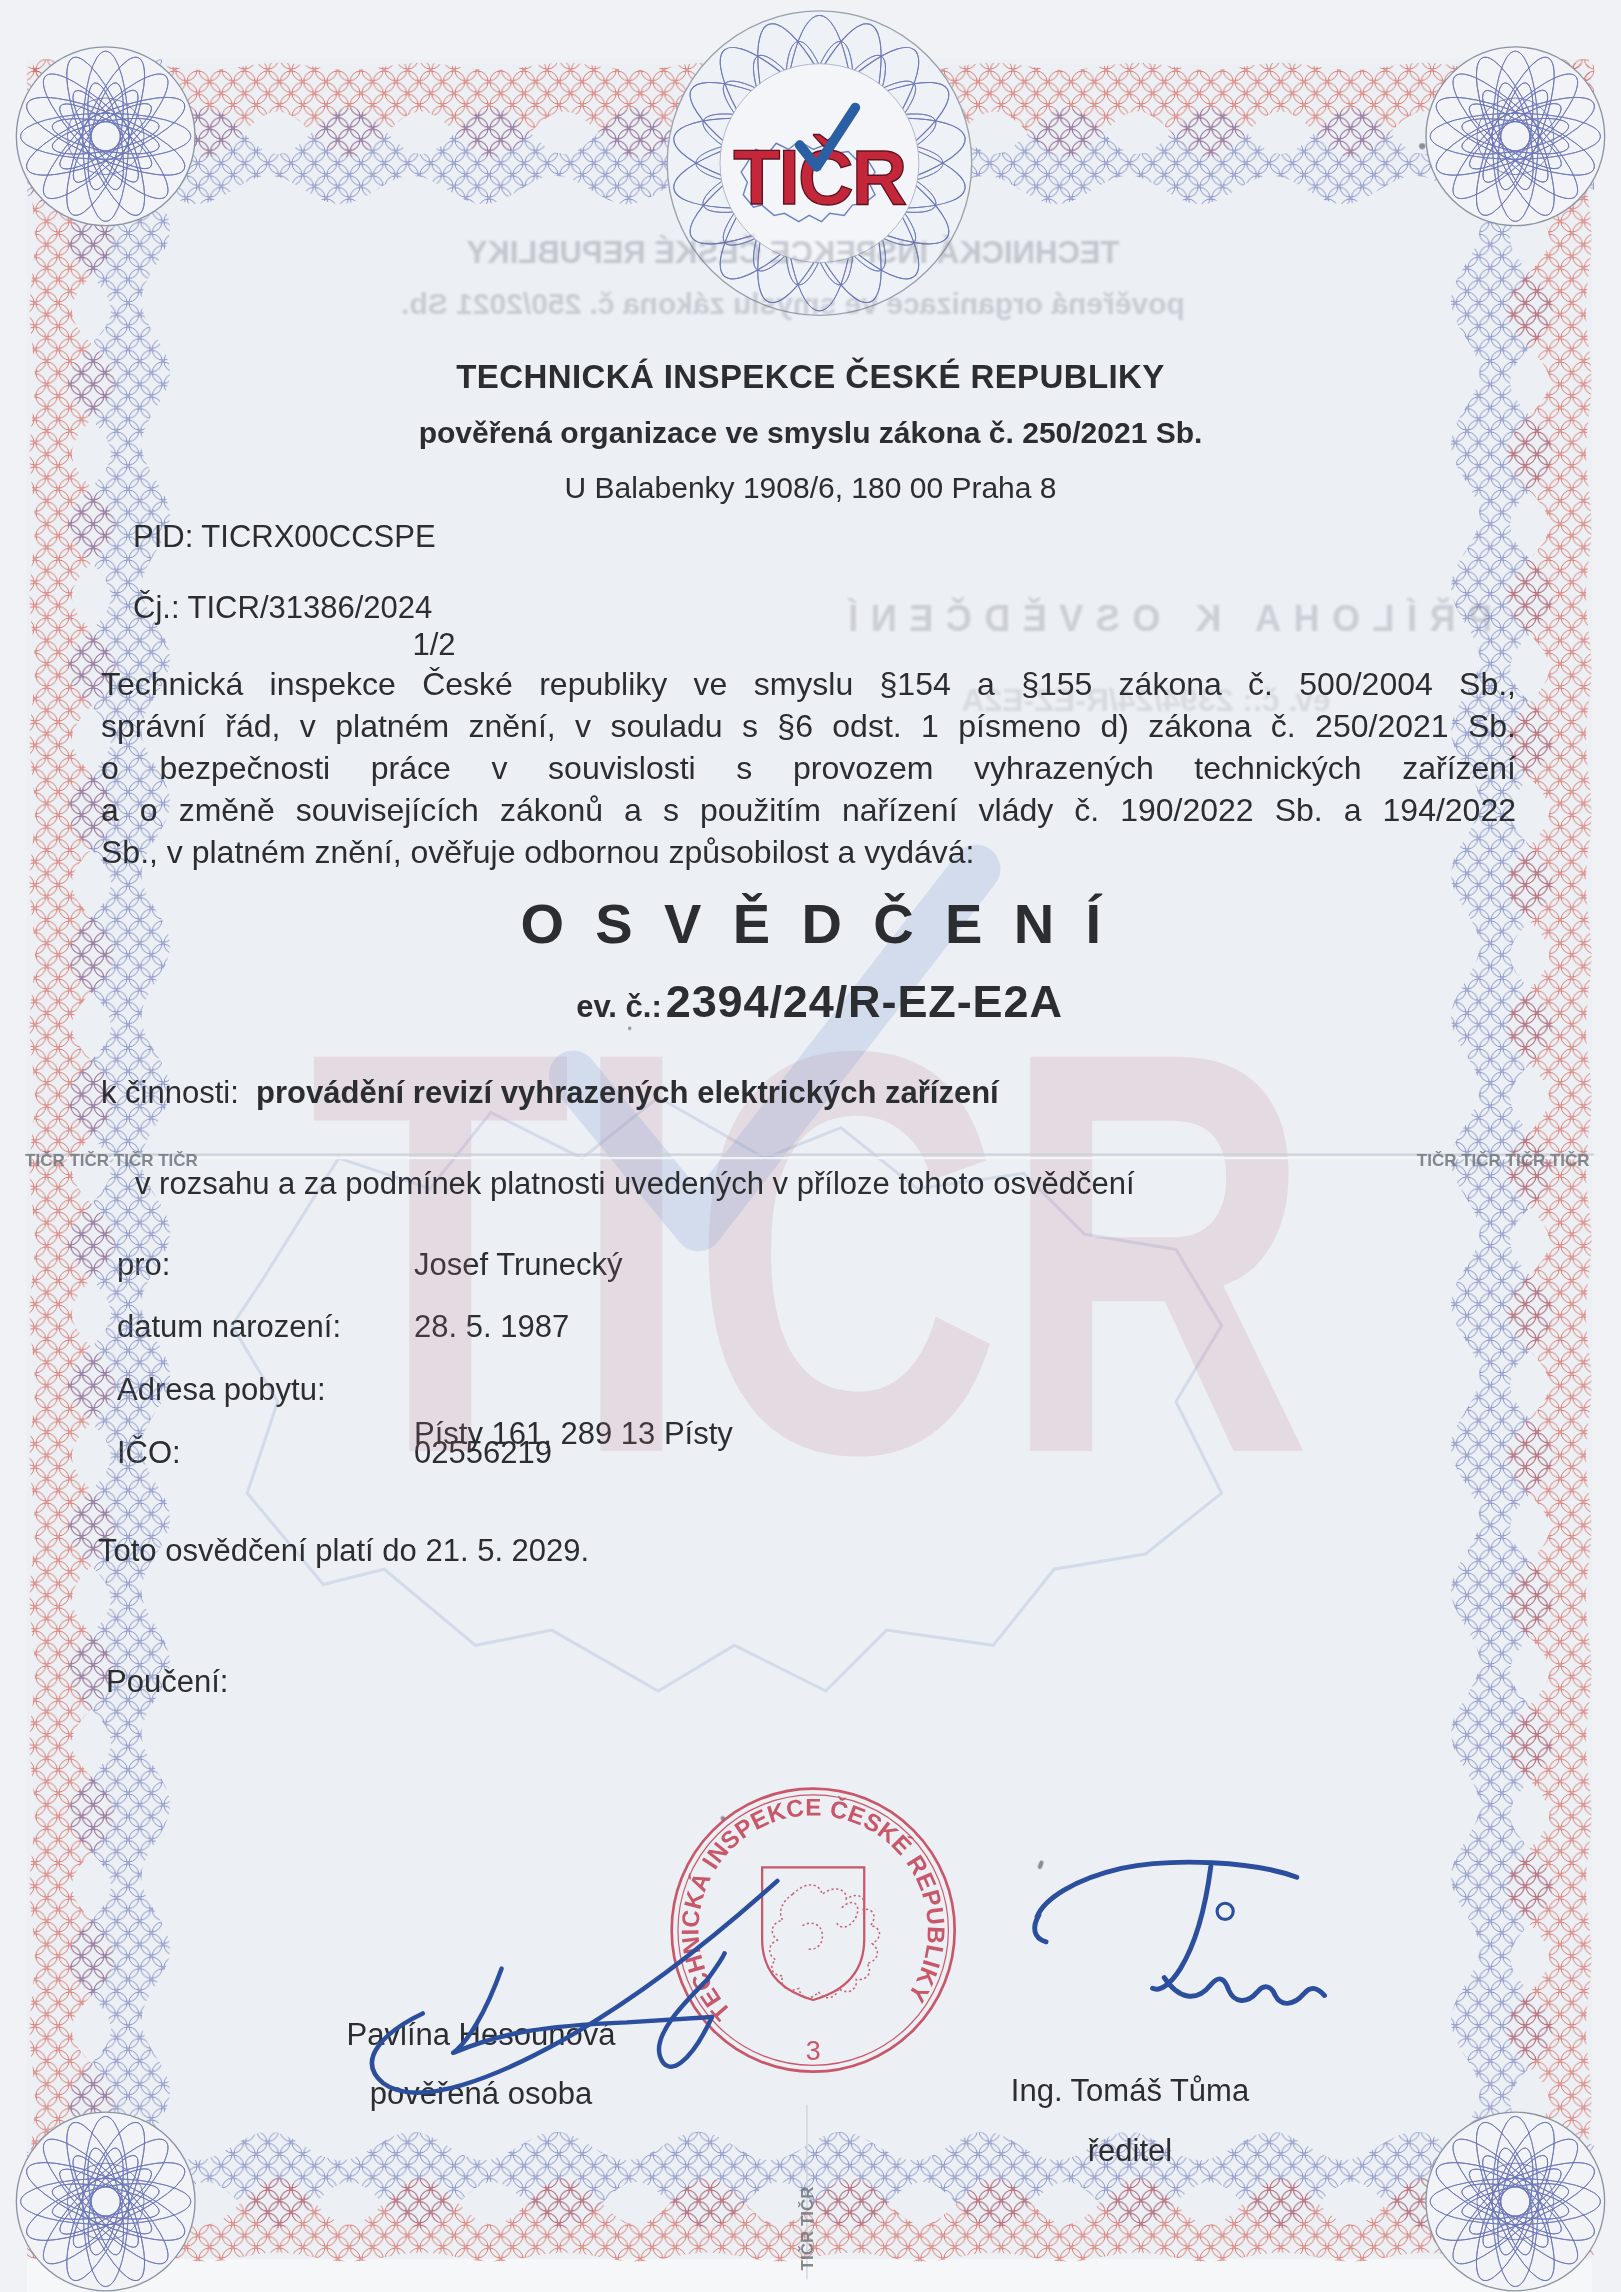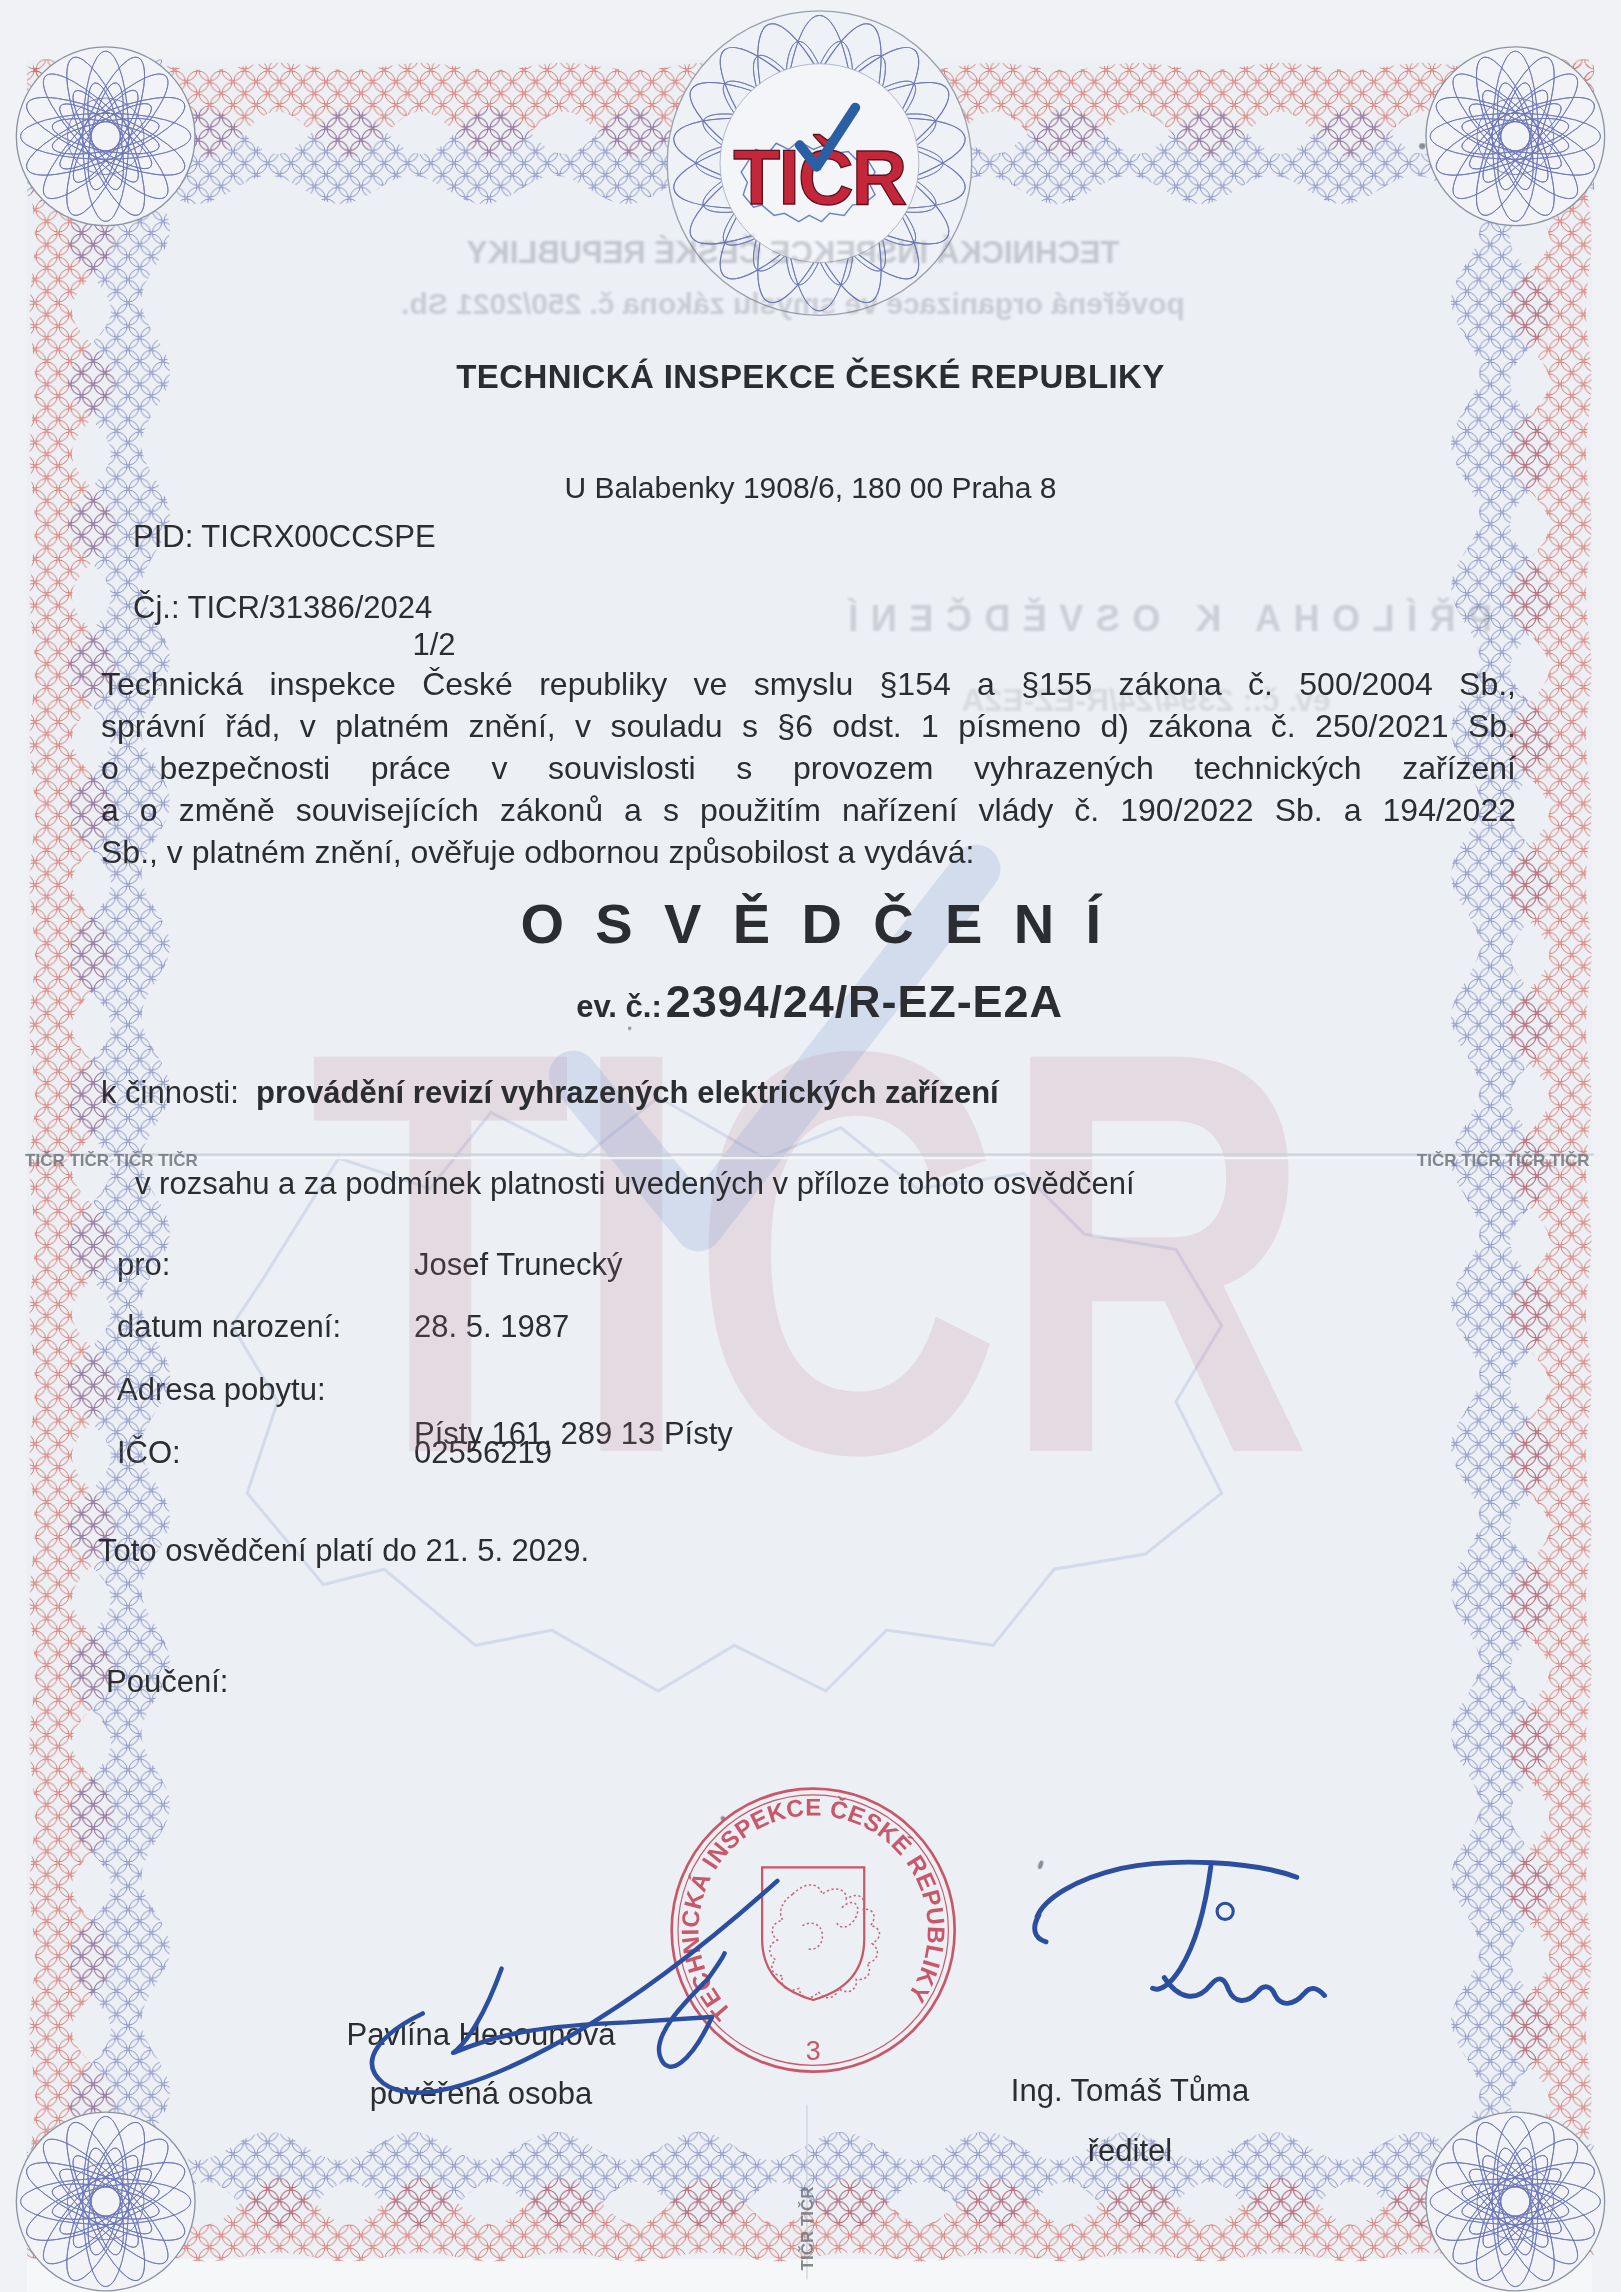--- a/index.html
+++ b/index.html
@@ -277,20 +277,21 @@
         <ellipse cx="1162" cy="2082" rx="2.5" ry="5" transform="rotate(20 1162 2082)"></ellipse>
     </g>
   </svg>
 
   <div class="mirror" style="left:793px;top:235px;font-size:31px;color:rgba(99,106,118,0.30);">TECHNICKÁ INSPEKCE ČESKÉ REPUBLIKY</div>
   <div class="mirror" style="left:793px;top:287px;font-size:30px;color:rgba(99,106,118,0.26);">pověřená organizace ve smyslu zákona č. 250/2021 Sb.</div>
   <div class="mirror" style="left:1164px;top:598px;font-size:36px;letter-spacing:12.5px;color:rgba(99,106,118,0.24);">PŘÍLOHA K OSVĚDČENÍ</div>
   <div class="mirror" style="left:1146px;top:682px;font-size:32px;color:rgba(99,106,118,0.15);">ev. č.: 2394/24/R-EZ-E2A</div>
 
   <div class="txt c h1" style="left:103px;top:358px;width:1415px;">TECHNICKÁ INSPEKCE ČESKÉ REPUBLIKY</div>
+  <div class="txt c h2" style="left:103px;top:416px;width:1415px;">pověřená organizace ve smyslu zákona č. 250/2021 Sb.</div>
   <div class="txt c h3" style="left:103px;top:471px;width:1415px;">U Balabenky 1908/6, 180 00 Praha 8</div>
 
   <div class="txt body35" style="left:133px;top:519px;">
     <span>PID:</span>
     <span>TICRX00CCSPE</span>
   </div>
   <div class="txt body35" style="left:133px;top:575px;margin-top:15px;">
     <span>Čj.:</span>
     <span>TICR/31386/2024</span>
   </div>

